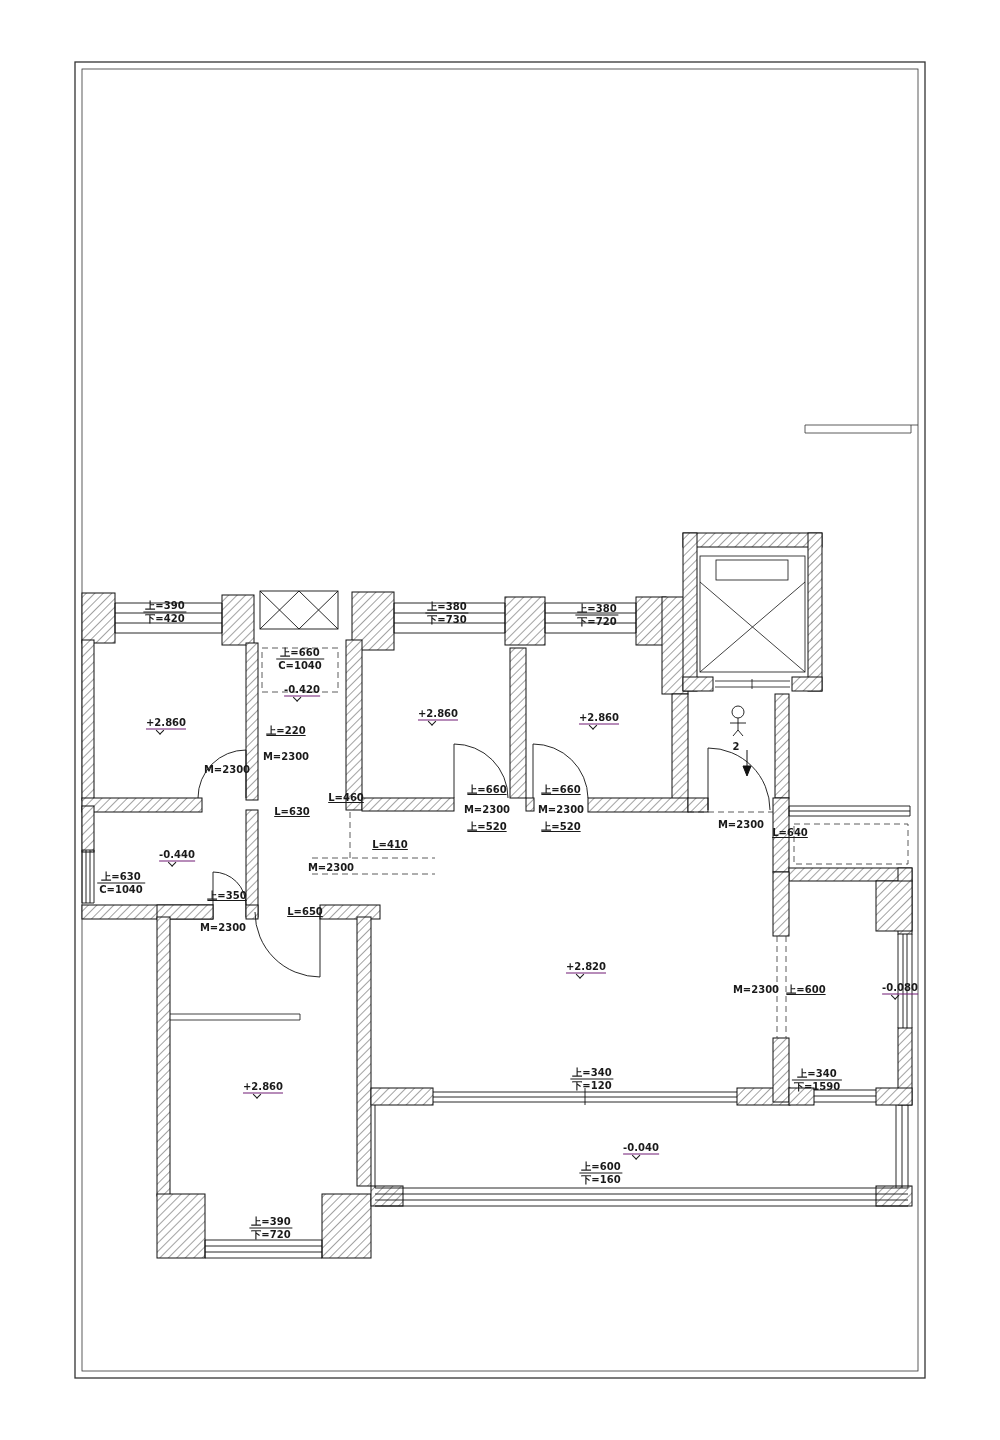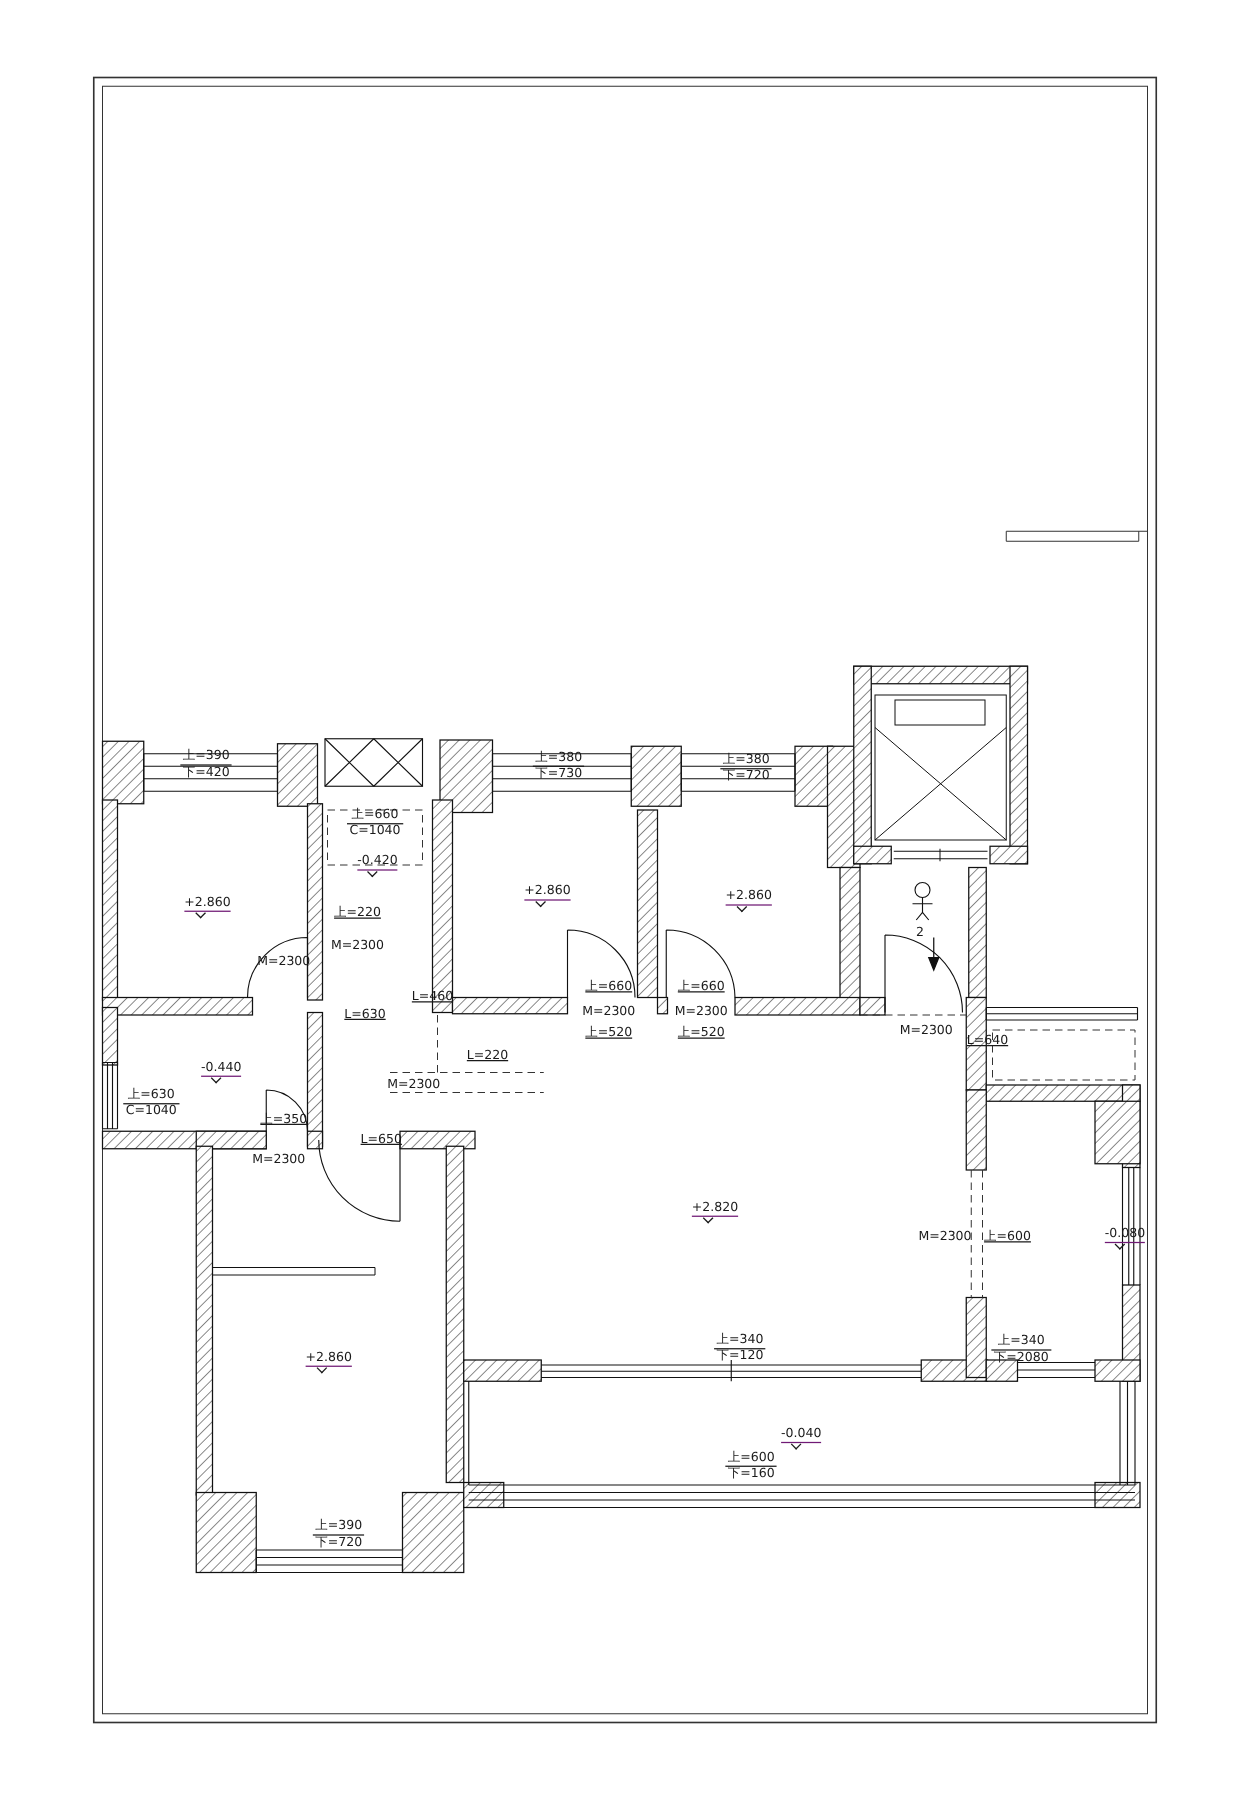--- a/index.html
+++ b/index.html
@@ -1,19 +1,19 @@
 <!DOCTYPE html>
 <html><head>
 <meta charset="utf-8">
 <style>
   html,body{margin:0;padding:0;background:#fff;}
   #canvas{position:relative;width:1000px;height:1440px;background:#fff;overflow:hidden;
           font-family:"DejaVu Sans",sans-serif;}
   #plan-svg{position:absolute;left:0;top:0;width:1000px;height:1440px;}
-  .lbl{position:absolute;transform:translate(-50%,-50%);font-weight:normal;font-size:10px;
+  .lbl{position:absolute;transform:translate(-50%,-50%);font-weight:bold;font-size:10px;
        color:#1a1a1a;white-space:nowrap;line-height:1.2;text-align:center;z-index:5;}
   .ul{text-decoration:underline;}
   .frac span{display:block;padding:0 2px;}
   .frac .top{border-bottom:1px solid #1a1a1a;}
   .elev{border-bottom:1px solid #701a75;}
   .elev::after{content:"";position:absolute;left:28%;top:100%;width:5px;height:5px;
        border-right:1px solid #1a1a1a;border-bottom:1px solid #1a1a1a;
        transform:rotate(45deg);margin-top:-1px;}
 </style>
 </head>
@@ -159,53 +159,53 @@
 <div class="lbl frac" style="left:121px;top:883px;">
   <span class="top">上=630</span>
   <span class="bot">C=1040</span>
 </div>
 <div class="lbl frac" style="left:592px;top:1079px;">
   <span class="top">上=340</span>
   <span class="bot">下=120</span>
 </div>
 <div class="lbl frac" style="left:817px;top:1080px;">
   <span class="top">上=340</span>
-  <span class="bot">下=2080</span>
+  <span class="bot">下=1590</span>
 </div>
 <div class="lbl frac" style="left:601px;top:1173px;">
   <span class="top">上=600</span>
   <span class="bot">下=160</span>
 </div>
 <div class="lbl frac" style="left:271px;top:1228px;">
   <span class="top">上=390</span>
   <span class="bot">下=720</span>
 </div>
 
 <div class="lbl elev" style="left:302px;top:690px;">-0.420</div>
 <div class="lbl elev" style="left:166px;top:723px;">+2.860</div>
 <div class="lbl elev" style="left:438px;top:714px;">+2.860</div>
 <div class="lbl elev" style="left:599px;top:718px;">+2.860</div>
 <div class="lbl elev" style="left:177px;top:855px;">-0.440</div>
-<div class="lbl elev" style="left:572px;top:967px;">+2.820</div>
+<div class="lbl elev" style="left:586px;top:967px;">+2.820</div>
 <div class="lbl elev" style="left:880px;top:988px;margin-left:20px;">-0.080</div>
 <div class="lbl elev" style="left:263px;top:1087px;">+2.860</div>
 <div class="lbl elev" style="left:641px;top:1148px;">-0.040</div>
 
 <div class="lbl ul" style="left:286px;top:731px;">上=220</div>
 <div class="lbl" style="left:286px;top:757px;">M=2300</div>
 <div class="lbl" style="left:227px;top:770px;">M=2300</div>
 <div class="lbl ul" style="left:487px;top:790px;">上=660</div>
 <div class="lbl" style="left:487px;top:810px;">M=2300</div>
 <div class="lbl ul" style="left:487px;top:827px;">上=520</div>
 <div class="lbl ul" style="left:561px;top:790px;">上=660</div>
 <div class="lbl" style="left:561px;top:810px;">M=2300</div>
 <div class="lbl ul" style="left:561px;top:827px;">上=520</div>
 <div class="lbl ul" style="left:292px;top:812px;">L=630</div>
 <div class="lbl ul" style="left:346px;top:798px;">L=460</div>
-<div class="lbl ul" style="left:390px;top:845px;">L=220</div>
+<div class="lbl ul" style="left:390px;top:845px;">L=410</div>
 <div class="lbl" style="left:331px;top:868px;">M=2300</div>
 <div class="lbl" style="left:741px;top:825px;">M=2300</div>
 <div class="lbl ul" style="left:790px;top:833px;">L=640</div>
 <div class="lbl ul" style="left:227px;top:896px;">上=350</div>
 <div class="lbl ul" style="left:305px;top:912px;">L=650</div>
 <div class="lbl" style="left:223px;top:928px;">M=2300</div>
 <div class="lbl" style="left:756px;top:990px;">M=2300</div>
 <div class="lbl ul" style="left:806px;top:990px;">上=600</div>
 
 <div class="lbl" style="left:736px;top:747px;">2</div>

